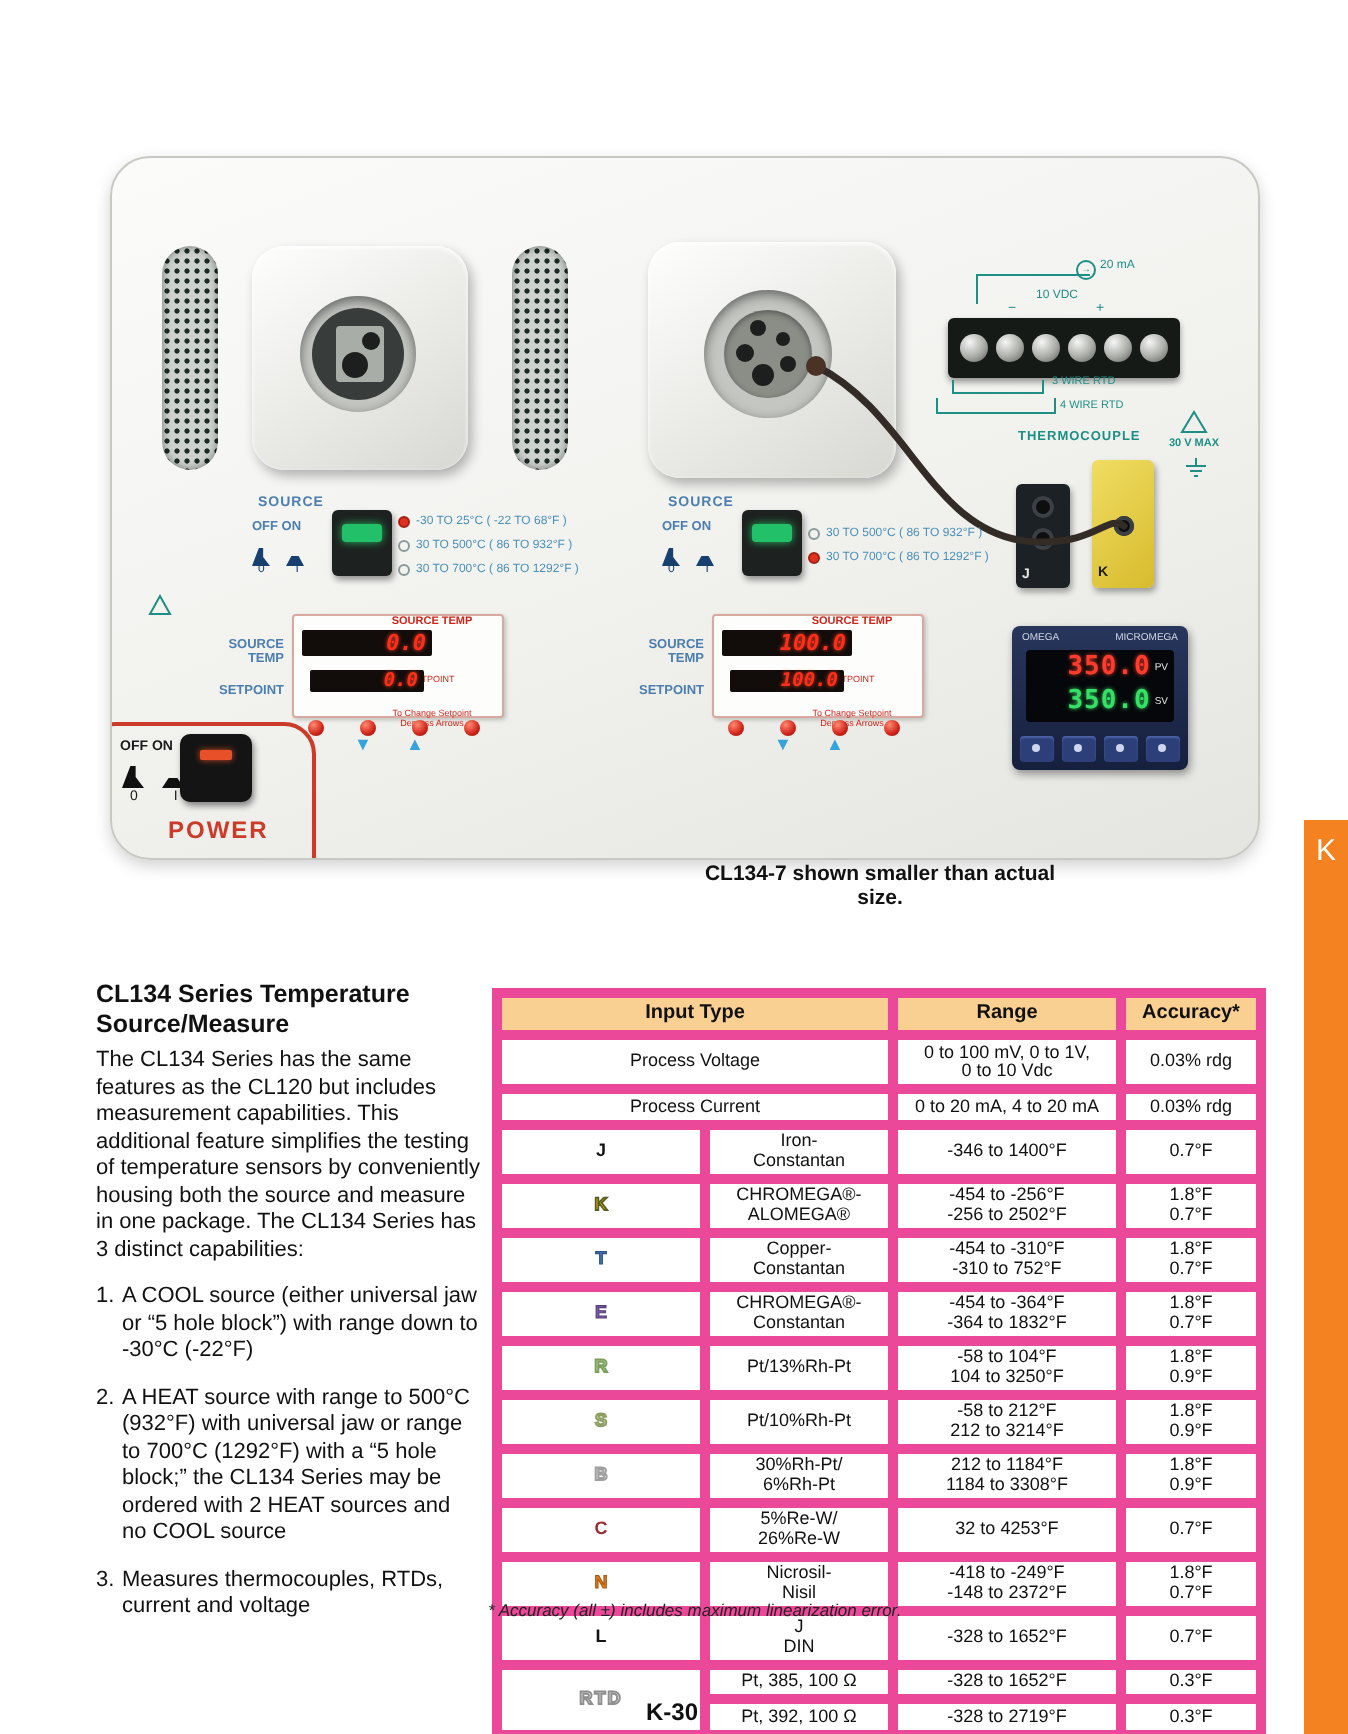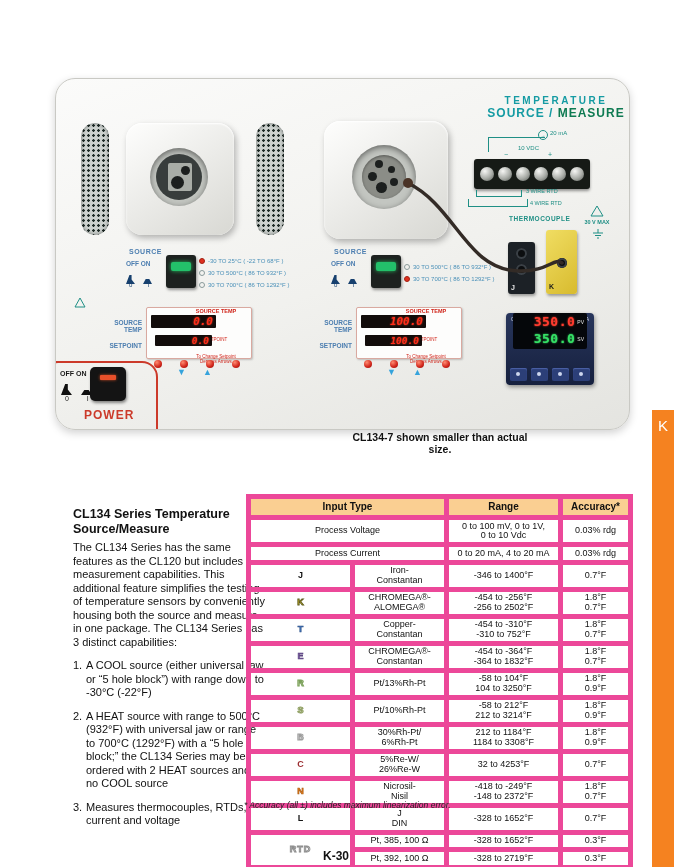--- a/index.html
+++ b/index.html
@@ -55,21 +55,21 @@
   .sp-lab{font-size:4.5px;color:#d0241a;text-align:center;line-height:5px;}
   .hint{font-size:4.5px;color:#d0241a;text-align:center;line-height:4.8px;white-space:pre-line;}
   .side-lab{font-size:6.5px;line-height:7px;font-weight:bold;color:#4C7EB0;
     text-align:right;white-space:pre-line;}
   .pbtn{position:absolute;width:8px;height:8px;border-radius:50%;
     background:radial-gradient(circle at 35% 30%,#ff8a70,#d0241a 60%,#8e130c);}
   .tri{position:absolute;font-size:9px;color:#35a3dc;}
   .meter{position:absolute;width:88px;height:72px;background:linear-gradient(#28365c,#16203e);
     border-radius:4px;box-shadow:1px 2px 4px rgba(0,0,0,.4);}
   .meter .brand{position:absolute;font-size:5px;color:#cfd6e4;top:3px;}
-  .mdisp{position:absolute;left:7px;top:0;width:74px;height:36px;background:#05070a;border-radius:2px;}
+  .mdisp{position:absolute;left:7px;top:12px;width:74px;height:36px;background:#05070a;border-radius:2px;}
   .mrow{position:relative;height:17px;display:flex;align-items:center;justify-content:flex-end;padding-right:3px;}
   .mval{font-family:"DejaVu Sans Mono",monospace;font-weight:bold;font-size:13px;letter-spacing:.5px;}
   .mpv{color:#ff3b30;text-shadow:0 0 2px rgba(255,70,40,.9);}
   .msv{color:#35e065;text-shadow:0 0 2px rgba(60,230,110,.9);}
   .munit{font-size:5px;color:#e8e8e8;margin-left:2px;}
   .mbtn{position:absolute;bottom:4px;width:17px;height:13px;background:#2c3f78;border-radius:2px;
     box-shadow:inset 0 1px 1px #4c62a8;}
   .mbtn::after{content:"";position:absolute;left:6px;top:4px;width:4px;height:4px;border-radius:50%;background:#cdd6ee;}
   .ped{display:inline-block;width:9px;height:9px;background:#17406e;
     clip-path:polygon(38% 0,62% 0,62% 50%,100% 100%,0 100%);}
@@ -81,21 +81,21 @@
   .pw-ind{position:absolute;left:10px;top:8px;width:16px;height:5px;background:#e8502a;border-radius:1px;
     box-shadow:0 0 3px rgba(255,90,40,.8);}
   .wire{position:absolute;left:0;top:0;pointer-events:none;}
   
   .caption{font-size:10.5px;font-weight:bold;text-align:center;}
   .ktab{position:absolute;left:652px;top:410px;width:22px;height:457px;background:#F58220;
     color:#fff;font-size:15px;text-align:center;padding-top:7px;box-sizing:border-box;}
   .pagenum{font-size:12px;font-weight:bold;text-align:center;margin-top:18px;}
   .footnote{font-size:8.5px;font-style:italic;color:#222;}
   
-  .article{position:absolute;left:48px;top:507px;width:192px;margin-left:25px;}
+  .article{position:absolute;left:48px;top:490px;width:192px;}
   .article h2{margin:0 0 4px 0;font-size:12.5px;line-height:15px;}
   .article p{margin:0 0 10px 0;font-size:11px;line-height:13.5px;}
   .li{display:flex;margin-bottom:10px;font-size:11px;line-height:13.5px;}
   .li .num{flex:0 0 13px;}
   
   .spec{position:absolute;left:246px;top:494px;border-collapse:collapse;}
   .spec td,.spec th{border:5px solid #ec4899;font-size:9px;line-height:9.5px;
     text-align:center;padding:1.5px 2px;white-space:pre-line;}
   .spec th{background:#FACF92;font-size:10px;height:13px;}
   .spec{border:1.5px solid #1a1a1a;}
@@ -131,27 +131,20 @@
     <div class="ring" style="left:28px;top:24px;width:64px;height:64px;"></div>
     <div class="disc" style="left:38px;top:34px;width:44px;height:44px;">
       <div class="dot" style="left:13px;top:5px;width:8px;height:8px;"></div>
       <div class="dot" style="left:26px;top:11px;width:7px;height:7px;"></div>
       <div class="dot" style="left:6px;top:17px;width:9px;height:9px;"></div>
       <div class="dot" style="left:14px;top:27px;width:11px;height:11px;"></div>
       <div class="dot" style="left:28px;top:23px;width:8px;height:8px;"></div>
     </div>
   </div>
 
-  <div class="abs dev-title" style="left:425px;top:15px;width:150px;">
-    <div class="t1">TEMPERATURE</div>
-    <div class="t2">
-      <span class="t2a">SOURCE /</span>
-      <span class="t2b">MEASURE</span>
-    </div>
-  </div>
 
   <div class="abs teal" style="left:494px;top:51px;font-size:6px;">20 mA</div>
   <div class="abs" style="left:482px;top:51px;width:8px;height:8px;border:0.8px solid #1F8F85;border-radius:50%;font-size:5px;color:#1F8F85;text-align:center;line-height:8px;">→</div>
   <div class="abs" style="left:432px;top:58px;width:56px;height:14px;border:0.8px solid #1F8F85;border-bottom:none;border-right:none;"></div>
   <div class="abs teal" style="left:462px;top:66px;font-size:6px;">10 VDC</div>
   <div class="abs teal" style="left:448px;top:72px;font-size:7px;">−</div>
   <div class="abs teal" style="left:492px;top:72px;font-size:7px;">+</div>
 
   <div class="tstrip" style="left:418px;top:80px;width:116px;height:30px;">
     <div class="screw" style="left:6px;top:8px;"></div>

